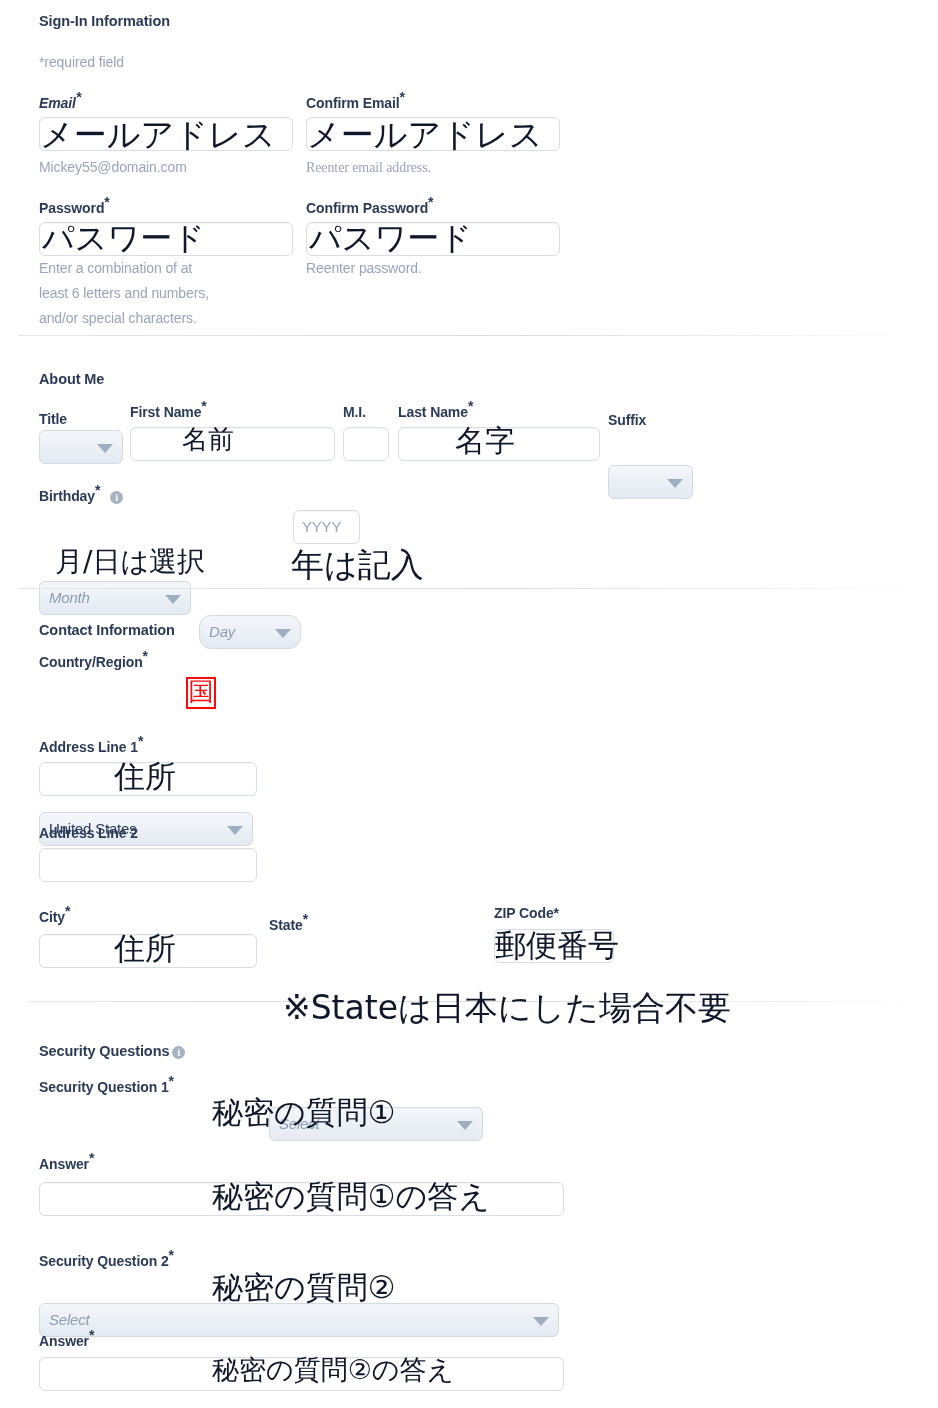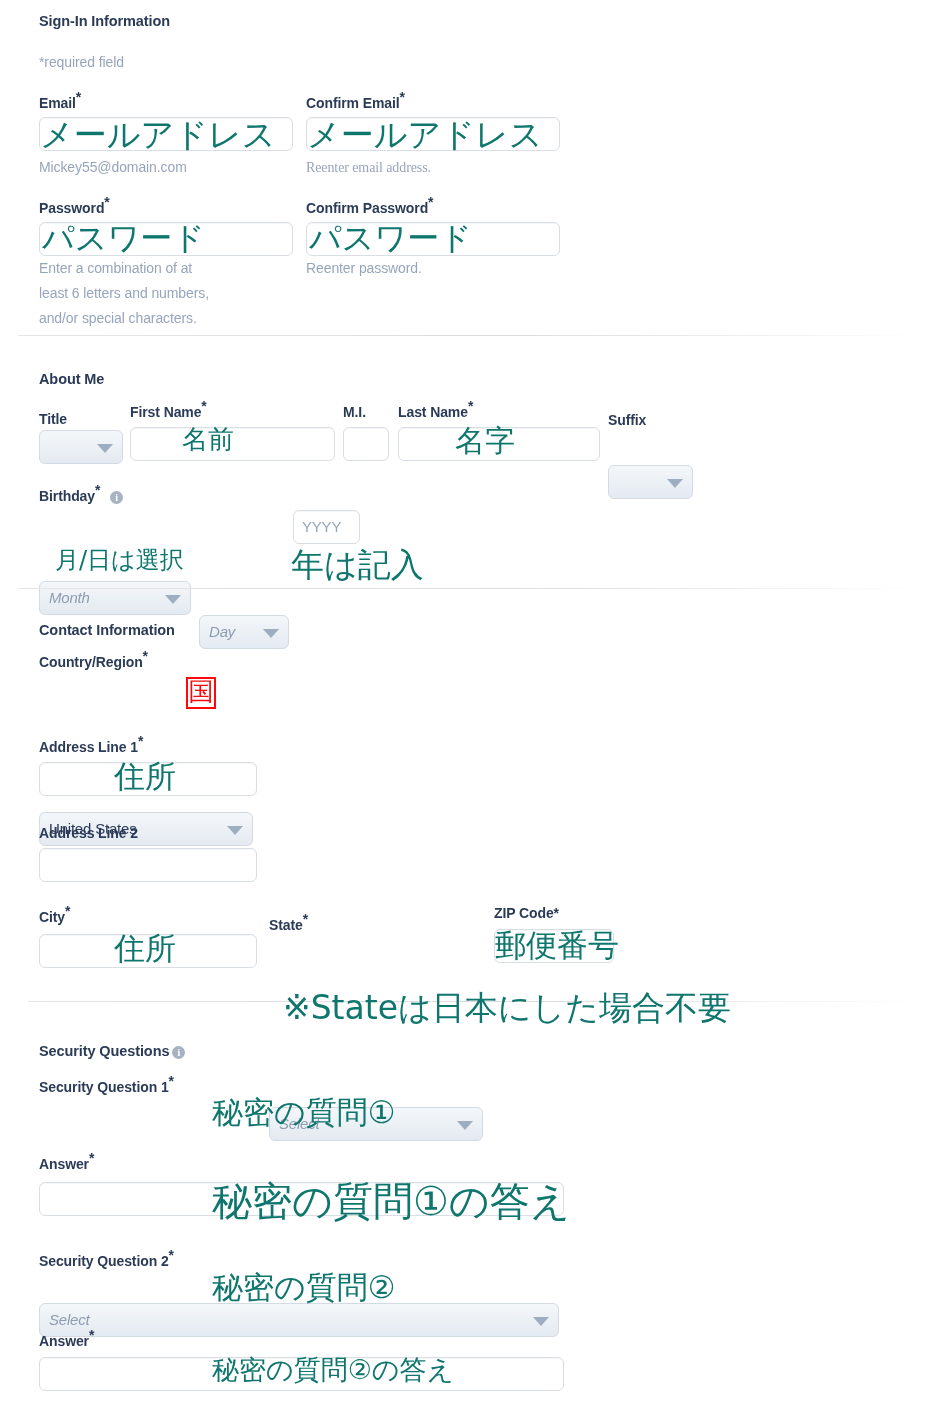--- a/index.html
+++ b/index.html
@@ -107,21 +107,21 @@
     font-size: 10px;
     font-weight: bold;
     line-height: 13px;
     text-align: center;
     font-family: "Liberation Serif", serif;
     vertical-align: middle;
   }
 
   
   .anno {
-    color: #0f766e;
+    color: #0f172a;
     font-family: "DejaVu Sans", sans-serif;
     white-space: nowrap;
     line-height: 1;
   }
 
   
   .anno-box {
     color: #fa0a0a;
     border: 2px solid #fa0a0a;
     font-family: "DejaVu Sans", sans-serif;
@@ -136,21 +136,21 @@
     background: linear-gradient(to right, #e6e6e6 0%, #dcdcdc 55%, #f4f4f4 88%, #ffffff 100%);
   }
 </style>
 </head>
 <body>
 
 <div class="abs section-title" style="left:39px; top:13px;">Sign-In Information</div>
 
 <div class="abs hint" style="left:39px; top:50px;">*required field</div>
 
-<div class="abs field-label" style="left:39px; top:95px;">
+<div class="abs field-label" style="left:39px; top:95px;font-style:italic;">
   <span>Email</span><span class="req">*</span>
 </div>
 <div class="abs txt" style="left:39px; top:117px; width:254px;"></div>
 <div class="abs anno" style="left:40px; top:118px; font-size:33px;">メールアドレス</div>
 <div class="abs hint" style="left:39px; top:155px;">Mickey55@domain.com</div>
 
 <div class="abs field-label" style="left:306px; top:95px;">
   <span>Confirm Email</span><span class="req">*</span>
 </div>
 <div class="abs txt" style="left:306px; top:117px; width:254px;"></div>
@@ -203,28 +203,28 @@
 </div>
 
 <div class="abs field-label" style="left:39px; top:488px;">
   <span>Birthday</span><span class="req">*</span>
   <span class="info-icon" style="margin-left:6px;">i</span>
 </div>
 <div class="abs sel" style="left:39px; top:513px; width:152px;">
   <span class="sel-text">Month</span>
   <span class="caret"></span>
 </div>
-<div class="abs sel" style="left:199px; top:513px; width:90px;">
+<div class="abs sel" style="left:199px; top:513px; width:102px;border-radius:12px;">
   <span class="sel-text">Day</span>
   <span class="caret"></span>
 </div>
 <div class="abs txt" style="left:293px; top:510px; width:67px;">
   <span style="display:block; line-height:32px; padding-left:8px; font-size:15px; color:#97a5bb; letter-spacing:-0.2px;">YYYY</span>
 </div>
-<div class="abs anno" style="left:55px; top:548px; font-size:24px;">月/日は選択</div>
+<div class="abs anno" style="left:55px; top:548px; font-size:28px;">月/日は選択</div>
 <div class="abs anno" style="left:291px; top:548px; font-size:33px;">年は記入</div>
 
 <div class="abs sep" style="left:18px; top:588px; width:902px;"></div>
 
 <div class="abs section-title" style="left:39px; top:622px;">Contact Information</div>
 
 <div class="abs field-label" style="left:39px; top:654px;">
   <span>Country/Region</span><span class="req">*</span>
 </div>
 <div class="abs sel" style="left:39px; top:676px; width:214px;">
@@ -273,21 +273,21 @@
 <div class="abs sel" style="left:39px; top:1099px; width:520px;">
   <span class="sel-text">Select</span>
   <span class="caret"></span>
 </div>
 <div class="abs anno" style="left:212px; top:1097px; font-size:31px;">秘密の質問①</div>
 
 <div class="abs field-label" style="left:39px; top:1156px;">
   <span>Answer</span><span class="req">*</span>
 </div>
 <div class="abs txt" style="left:39px; top:1182px; width:525px;"></div>
-<div class="abs anno" style="left:212px; top:1181px; font-size:40px;">秘密の質問①の答え</div>
+<div class="abs anno" style="left:212px; top:1181px; font-size:31px;">秘密の質問①の答え</div>
 
 <div class="abs field-label" style="left:39px; top:1253px;">
   <span>Security Question 2</span><span class="req">*</span>
 </div>
 
 <div class="abs anno" style="left:212px; top:1272px; font-size:31px;">秘密の質問②</div>
 
 <div class="abs field-label" style="left:39px; top:1333px;">
   <span>Answer</span><span class="req">*</span>
 </div>

